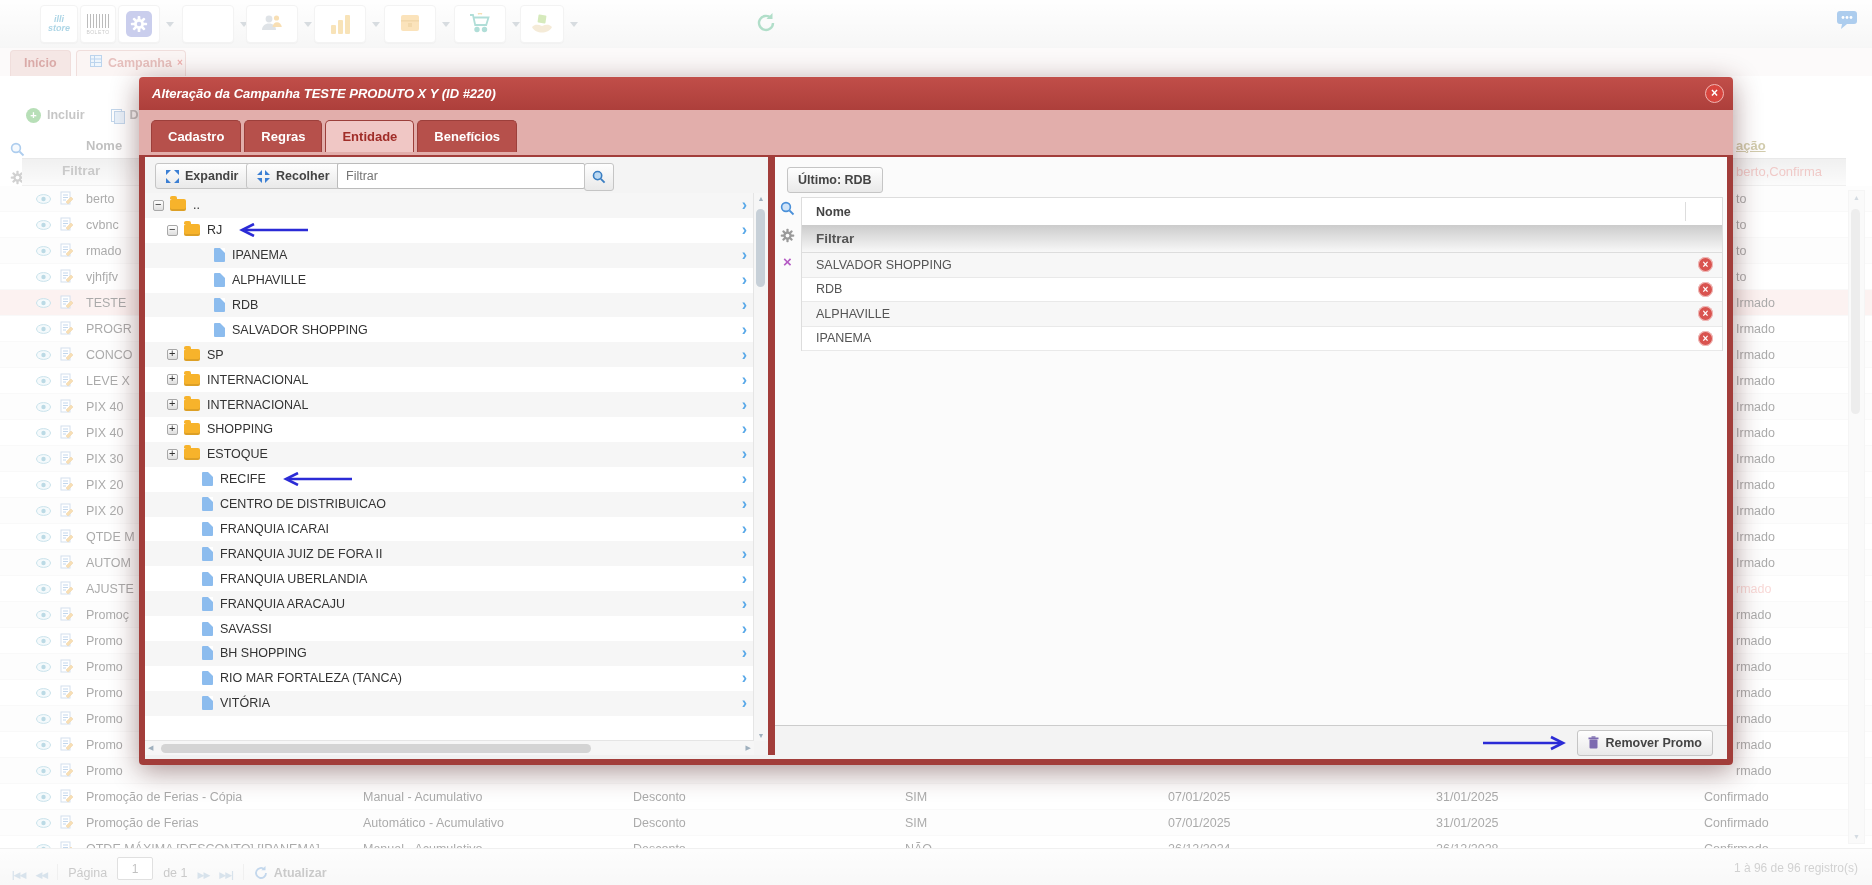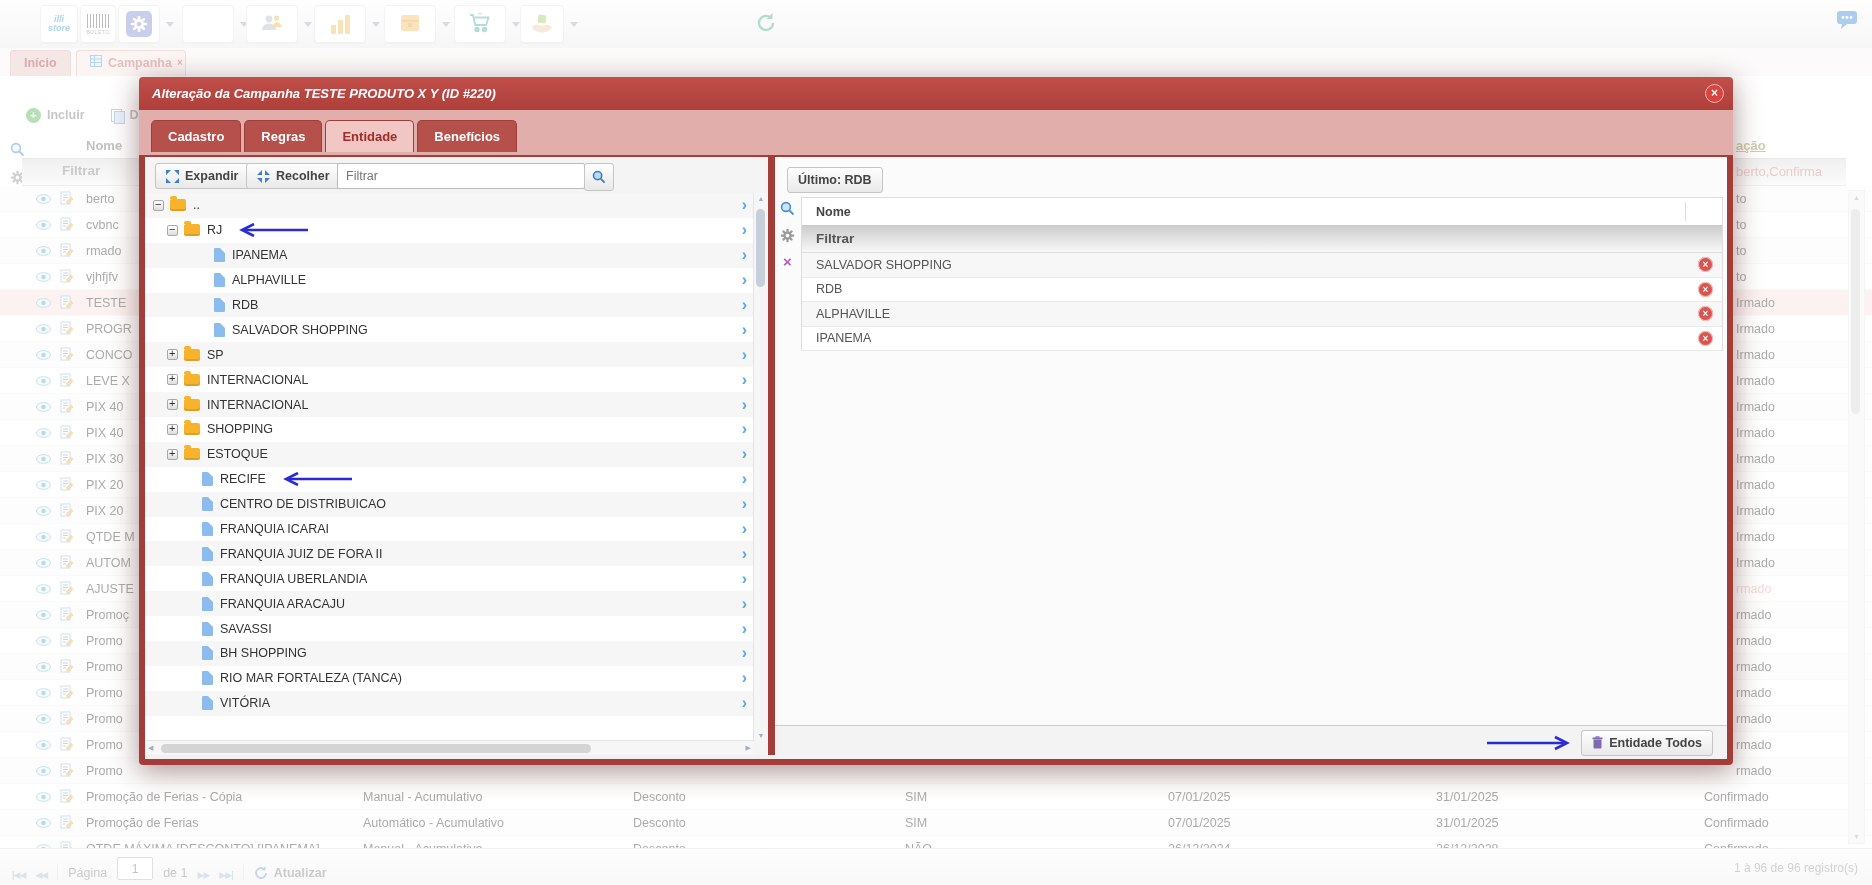--- a/index.html
+++ b/index.html
@@ -1241,18 +1241,18 @@
         <svg width="86" height="16" viewBox="0 0 86 16" fill="none">
           <path d="M2 8h77" stroke="#2b2bd6" stroke-width="2.6"></path>
           <path d="M70 2l12 6-12 6" stroke="#2b2bd6" stroke-width="2.6"></path>
         </svg>
         <span class="btn">
           <svg width="11" height="13" viewBox="0 0 11 13">
               <rect x="1.5" y="3.5" width="8" height="9" rx="1" fill="#7d6bb0"></rect>
               <rect x="0.5" y="1.5" width="10" height="1.8" fill="#7d6bb0"></rect>
               <rect x="3.5" y="0.3" width="4" height="1.4" fill="#7d6bb0"></rect>
             </svg>
-          <span>Entidade Todos</span>
+          <span>Remover Promo</span>
         </span>
       </div>
     </div>
   </div>
 </div>
 
 </body></html>

